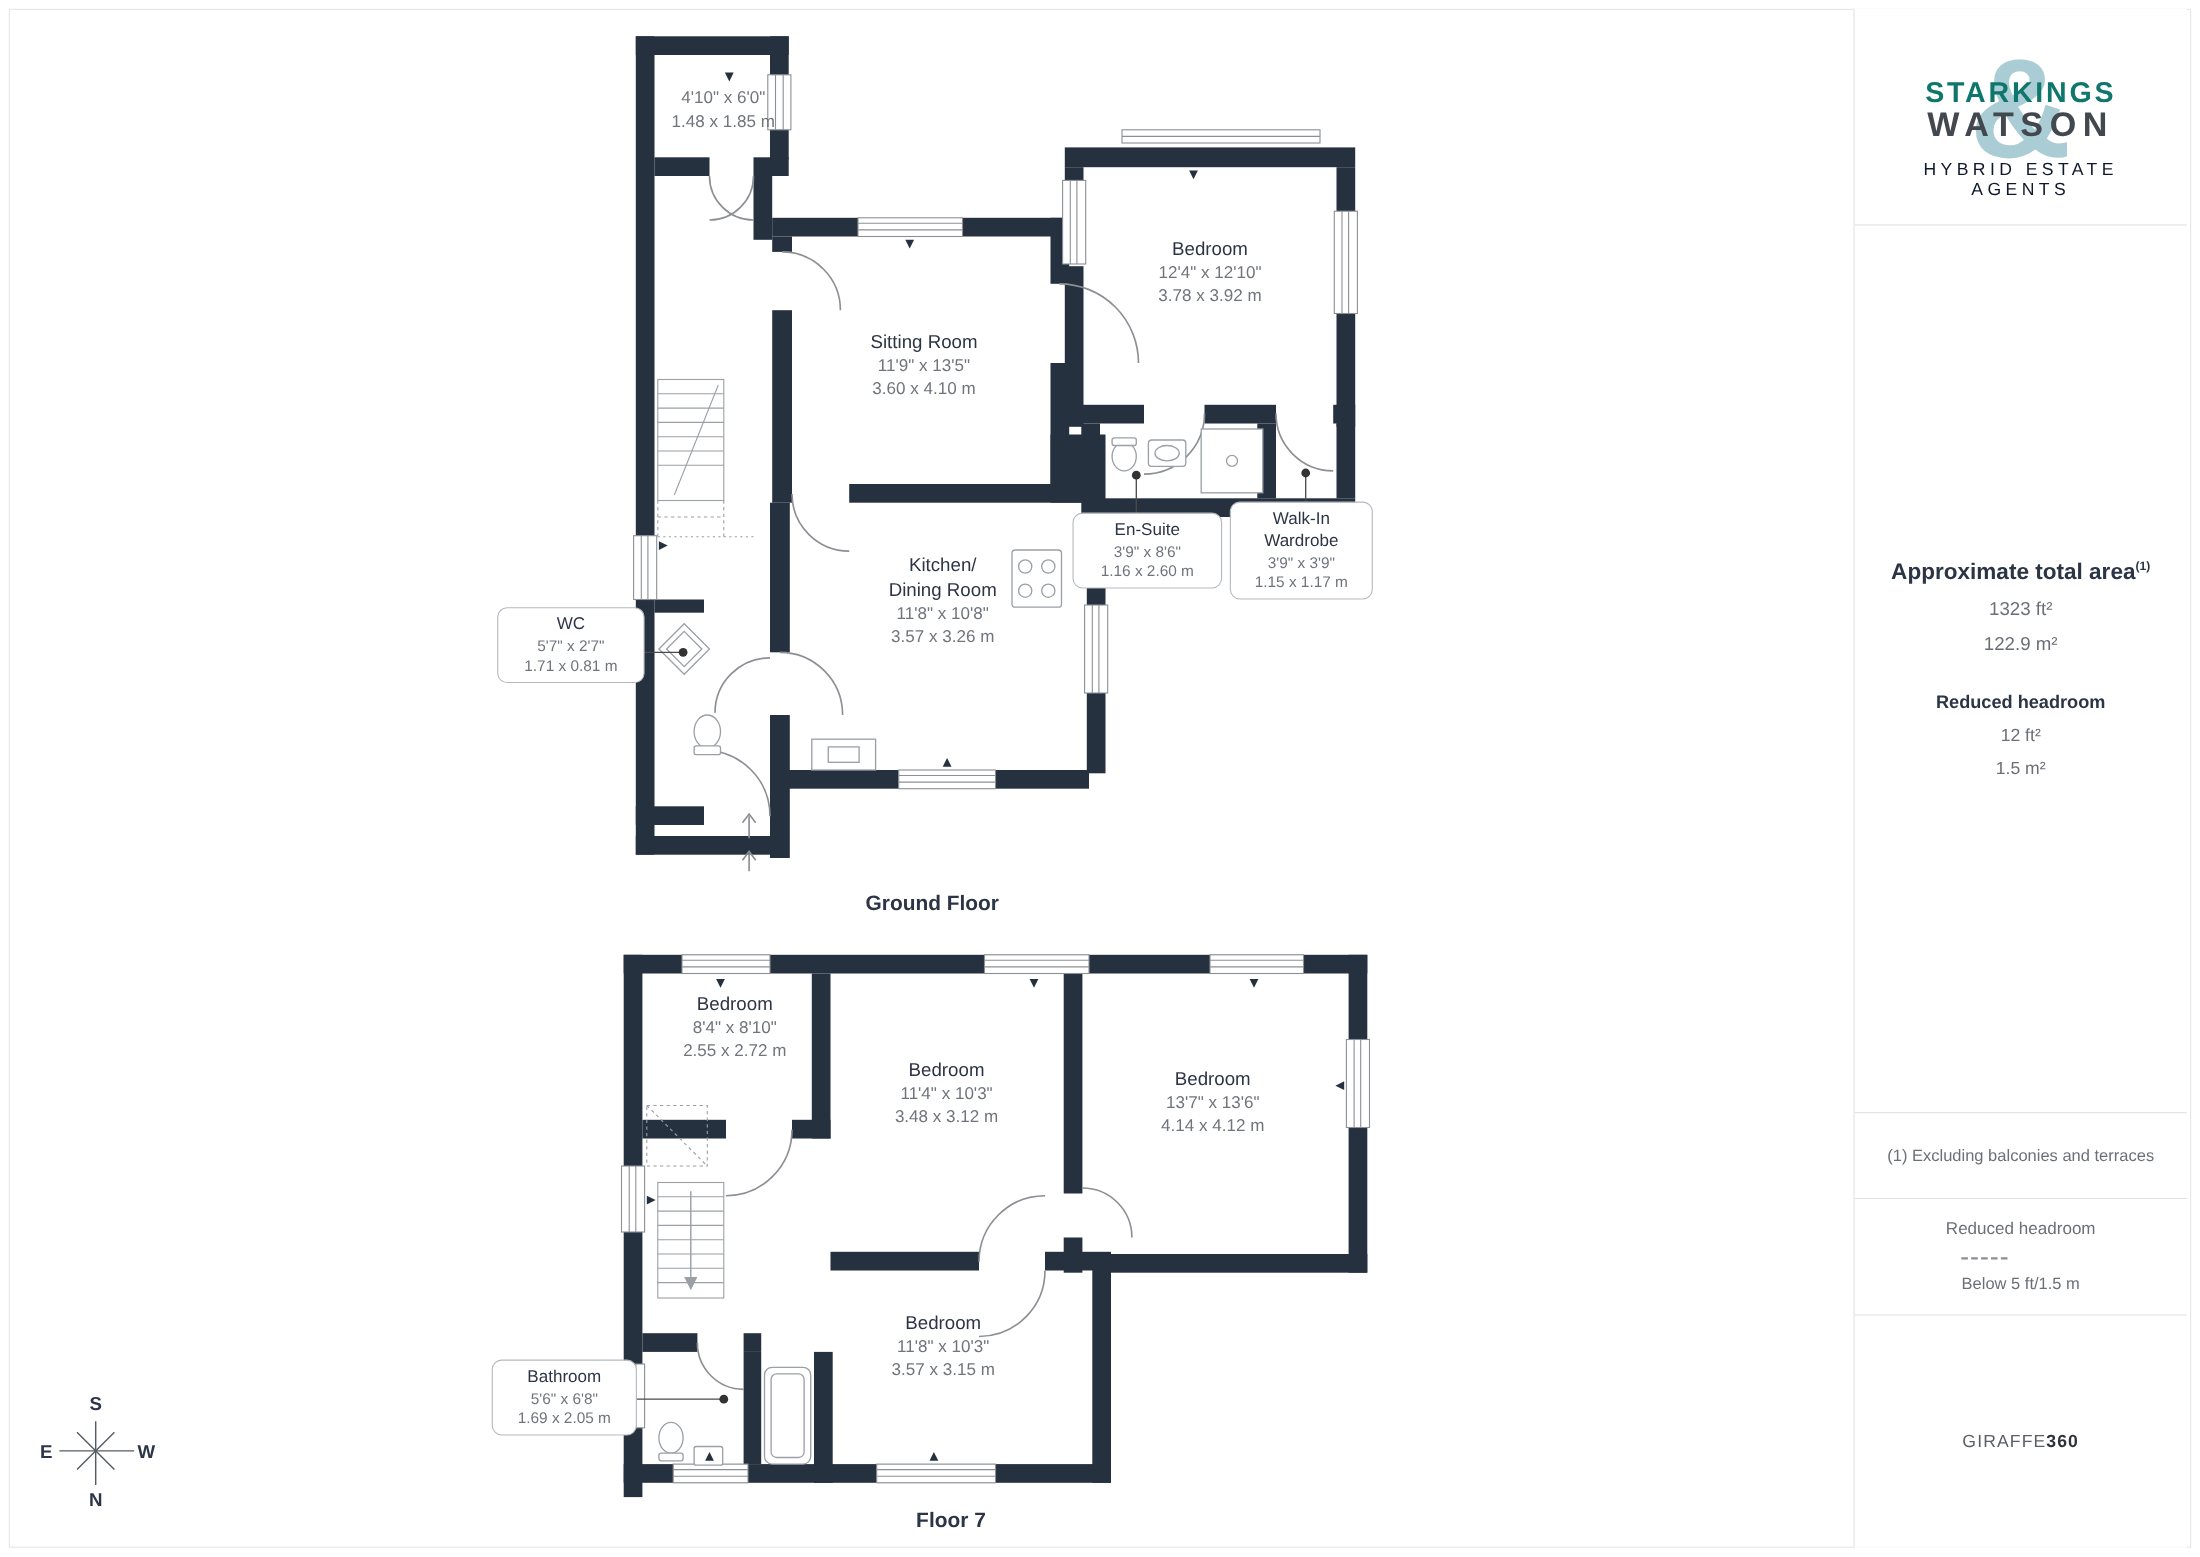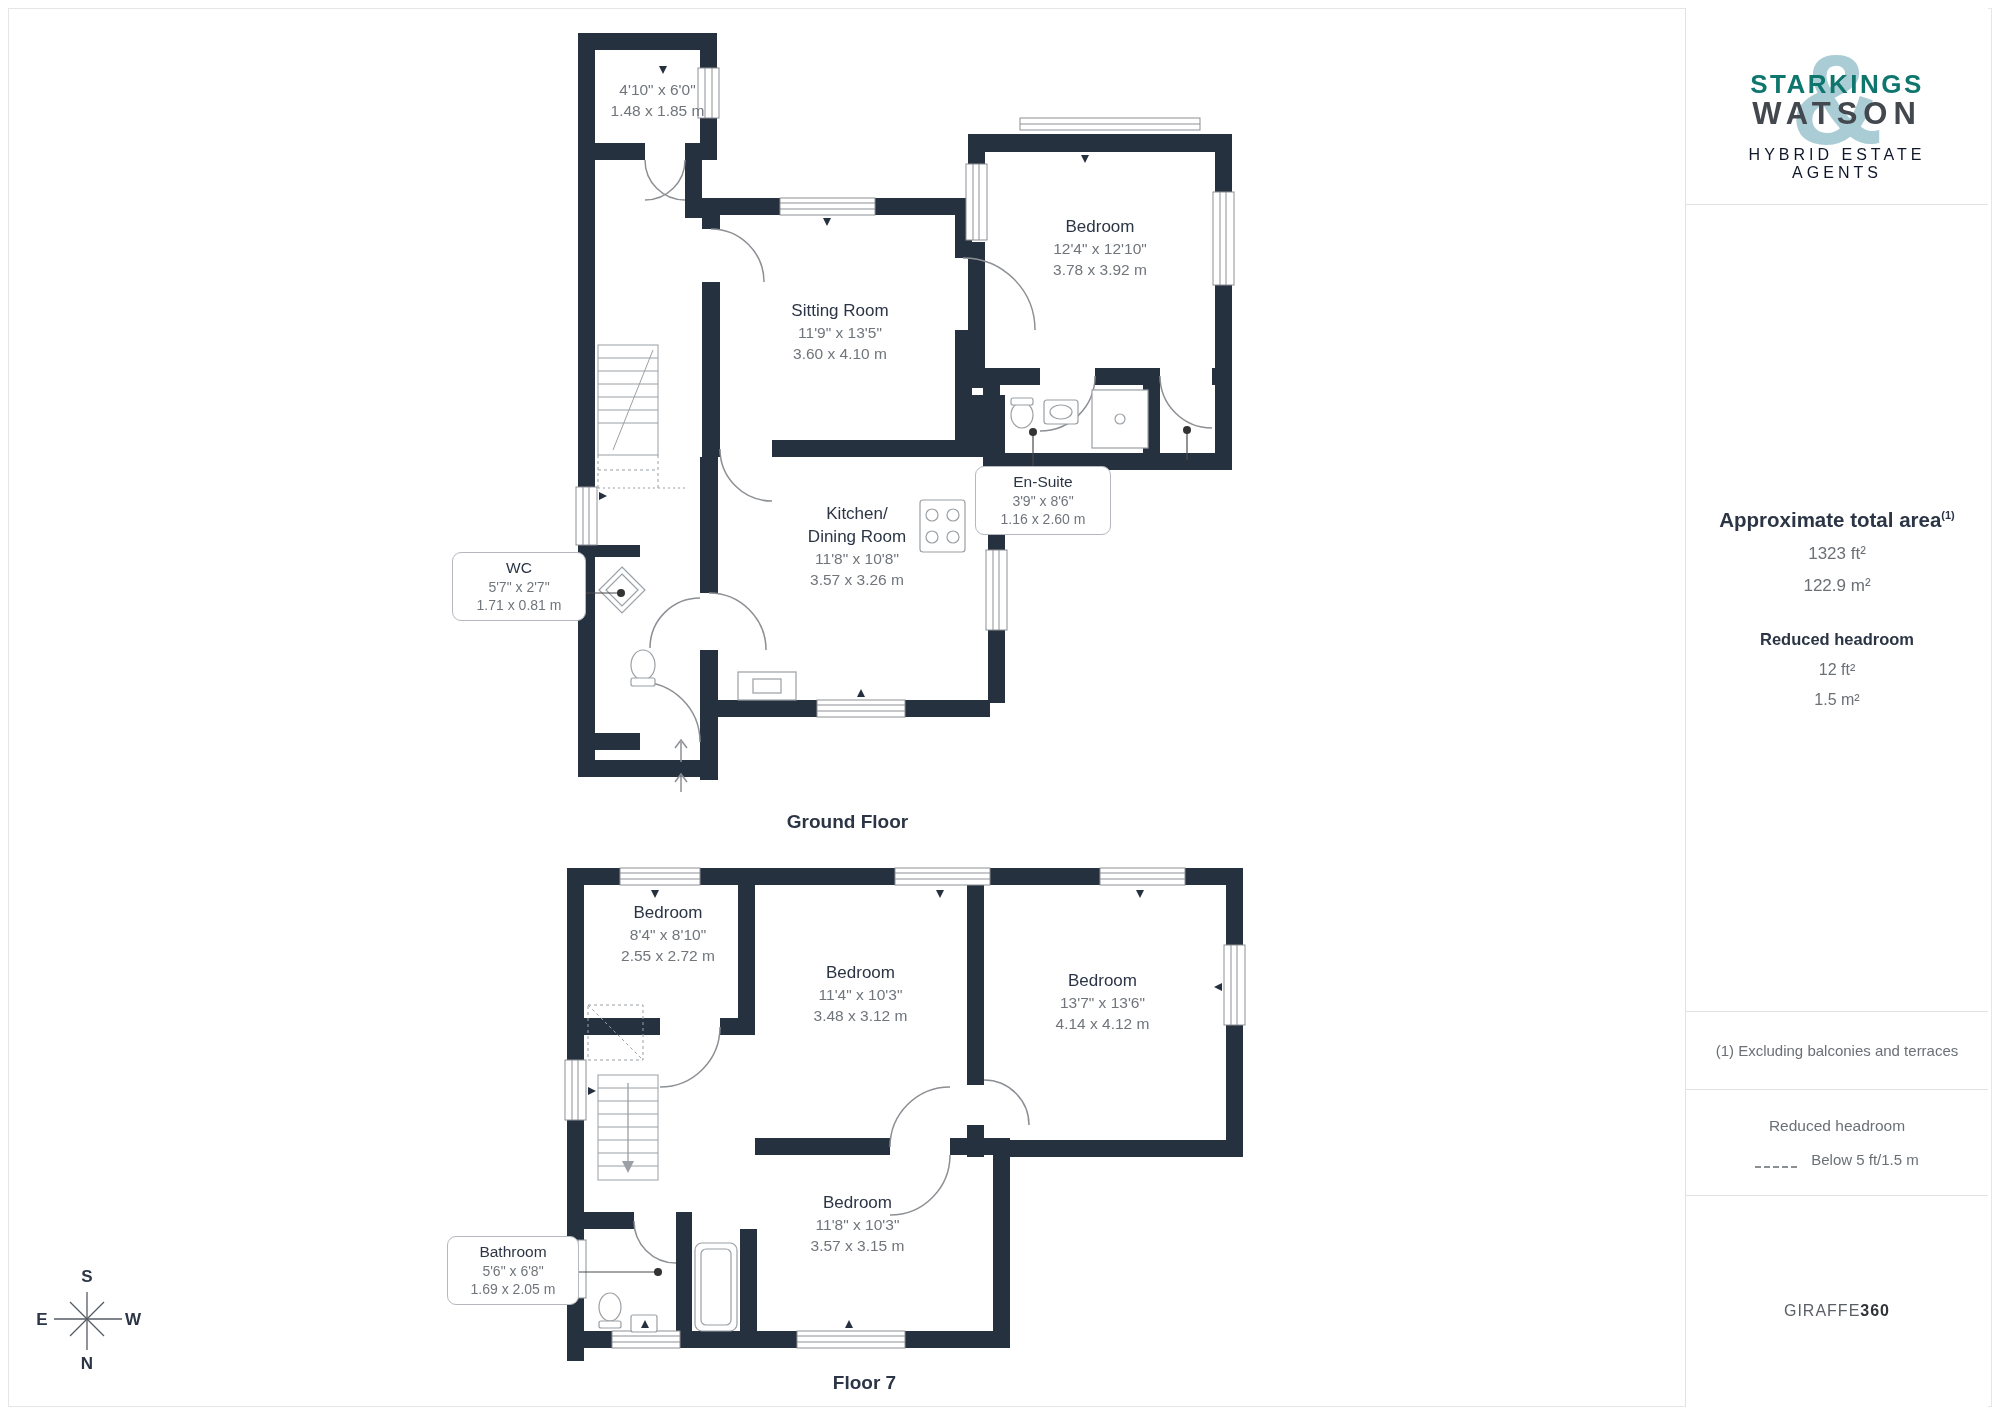--- a/index.html
+++ b/index.html
@@ -36,21 +36,21 @@
   .logo-l2{position:relative;z-index:1;font-size:31px;font-weight:600;letter-spacing:6px;
            color:#43484e;margin-top:-4px;}
   .logo-tag{position:relative;z-index:1;font-size:16px;letter-spacing:4px;color:#0f172a;margin-top:14px;}
   .area-title{font-size:20.5px;font-weight:bold;color:#2b3545;}
   .area-title sup{font-size:11px;}
   .area-val{font-size:17px;color:#6b7076;margin-top:12px;}
   .rh-title{font-size:16.5px;font-weight:bold;color:#2b3545;margin-top:34px;}
   .rh-val{font-size:16px;color:#6b7076;margin-top:12px;}
   .note-text{font-size:15px;color:#6b7076;}
   .legend-title{font-size:15.5px;color:#6b7076;}
-  .legend-row{margin-top:16px;font-size:15px;color:#6b7076;display:flex;align-items:flex-end;gap:14px;}
+  .legend-row{margin-top:16px;font-size:15px;color:#6b7076;display:flex;align-items:flex-start;gap:14px;flex-direction:column;}
   .dash-sample{display:inline-block;width:42px;border-top:2px dashed #8a8f94;height:0;}
   .disc-text{width:272px;font-size:15px;color:#6b7076;line-height:1.5;}
   .giraffe{margin-top:20px;font-size:16px;letter-spacing:1px;color:#5a5f66;}
   .giraffe b{color:#2f3338;}
   
   .compass{left:30px;top:1262px;}
 </style>
 </head>
 <body>
 
@@ -315,20 +315,26 @@
   <div class="callout" style="left:452px;top:552px;width:116px">
     <span class="room-name">WC</span>
     <span class="room-ft">5'7" x 2'7"</span>
     <span class="room-m">1.71 x 0.81 m</span>
   </div>
   <div class="callout" style="left:975px;top:466px;width:118px">
     <span class="room-name">En-Suite</span>
     <span class="room-ft">3'9" x 8'6"</span>
     <span class="room-m">1.16 x 2.60 m</span>
   </div>
+  <div class="callout" style="left:1118px;top:456px;width:112px">
+    <span class="room-name">Walk-In
+Wardrobe</span>
+    <span class="room-ft">3'9" x 3'9"</span>
+    <span class="room-m">1.15 x 1.17 m</span>
+  </div>
   <div class="floor-title" style="left:745px;top:811px;width:205px">Ground Floor</div>
 
   <div class="room-label" style="left:578px;top:902px;width:180px">
     <span class="room-name">Bedroom</span>
     <span class="room-ft">8'4" x 8'10"</span>
     <span class="room-m">2.55 x 2.72 m</span>
   </div>
   <div class="room-label" style="left:768px;top:962px;width:185px">
     <span class="room-name">Bedroom</span>
     <span class="room-ft">11'4" x 10'3"</span>

